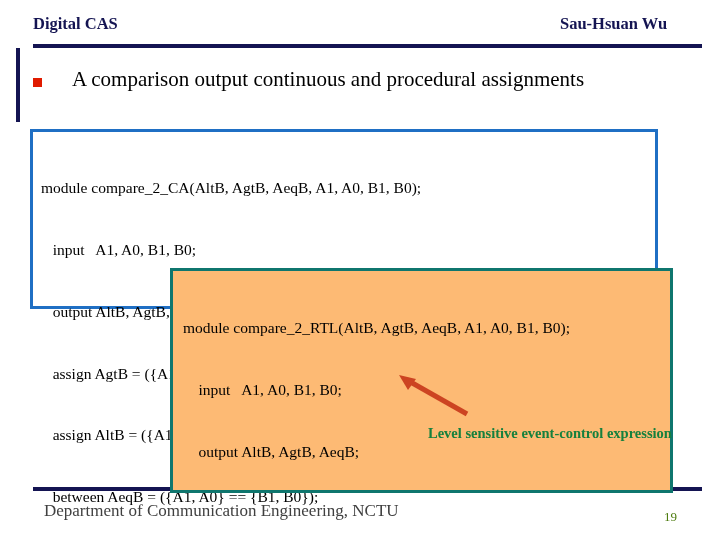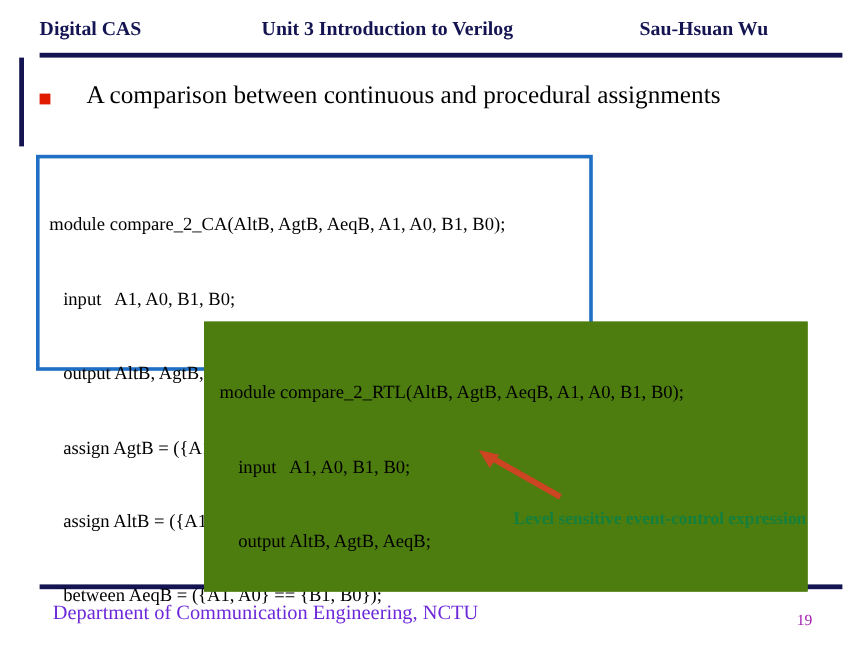--- a/index.html
+++ b/index.html
@@ -27,21 +27,21 @@
   .hdr-item {
     position: absolute;
     color: #141452;
     font-weight: bold;
     font-size: 16.5px;
     white-space: nowrap;
     line-height: 20px;
   }
   .hdr-left   { left: 33px;  top: 0; }
   .hdr-center { left: 218px; top: 0; }
-  .hdr-right  { left: 533px; top: 0; }
+  .hdr-right  { left: 560px; top: 0; }
 
   .header-rule {
     position: absolute;
     left: 33px;
     top: 44px;
     width: 669px;
     height: 4px;
     background: #141452;
   }
   .left-bar {
@@ -76,35 +76,35 @@
     color: #000000;
     font-size: 21px;
     line-height: 27px;
   }
 
   
   .code-box-blue {
     position: absolute;
     left: 30px;
     top: 129px;
-    width: 464px;
+    width: 628px;
     height: 180px;
     border: 3px solid #1f6fc4;
     background: #ffffff;
     box-sizing: border-box;
     z-index: 1;
   }
   .code-box-red {
     position: absolute;
     left: 170px;
     top: 268px;
     width: 503px;
     height: 225px;
-    border: 3px solid #4d7c0f;
-    background: #4d7c0f;
+    border: 3px solid #0f766e;
+    background: #fdba74;
     box-sizing: border-box;
     z-index: 2;
   }
   .code-lines {
     position: absolute;
     left: 8px;
     top: 5px;
     color: #000000;
     font-size: 15.5px;
     line-height: 20.6px;
@@ -144,49 +144,48 @@
     top: 487px;
     width: 669px;
     height: 4px;
     background: #141452;
     z-index: 0;
   }
   .footer-text {
     position: absolute;
     left: 44px;
     top: 500px;
-    color: #6d28d9;
+    color: #404040;
     font-size: 17px;
     line-height: 22px;
     white-space: nowrap;
     text-align: center;
   }
   .page-number {
     position: absolute;
     left: 664px;
     top: 508px;
-    color: #a21caf;
+    color: #4d7c0f;
     font-size: 13px;
     line-height: 17px;
   }
 </style>
 </head>
 <body>
 
 <div class="slide-header">
   <div class="hdr-item hdr-left">Digital CAS</div>
-  <div class="hdr-item hdr-center">Unit 3 Introduction to Verilog</div>
   <div class="hdr-item hdr-right">Sau-Hsuan Wu</div>
 </div>
 <div class="header-rule"></div>
 <div class="left-bar"></div>
 
 <div class="bullet-row">
   <span class="bullet-square"></span>
-  <div class="bullet-text">A comparison between continuous and procedural assignments</div>
+  <div class="bullet-text">A comparison output continuous and procedural assignments</div>
 </div>
 
 <div class="code-box-blue">
   <div class="code-lines">
     <div class="code-line">module compare_2_CA(AltB, AgtB, AeqB, A1, A0, B1, B0);</div>
     <div class="code-line">   input   A1, A0, B1, B0;</div>
     <div class="code-line">   output AltB, AgtB, AeqB;</div>
     <div class="code-line">   assign AgtB = ({A1, A0} &gt; {B1, B0});</div>
     <div class="code-line">   assign AltB = ({A1, A0} &lt; {B1, B0});</div>
     <div class="code-line">   between AeqB = ({A1, A0} == {B1, B0});</div>

